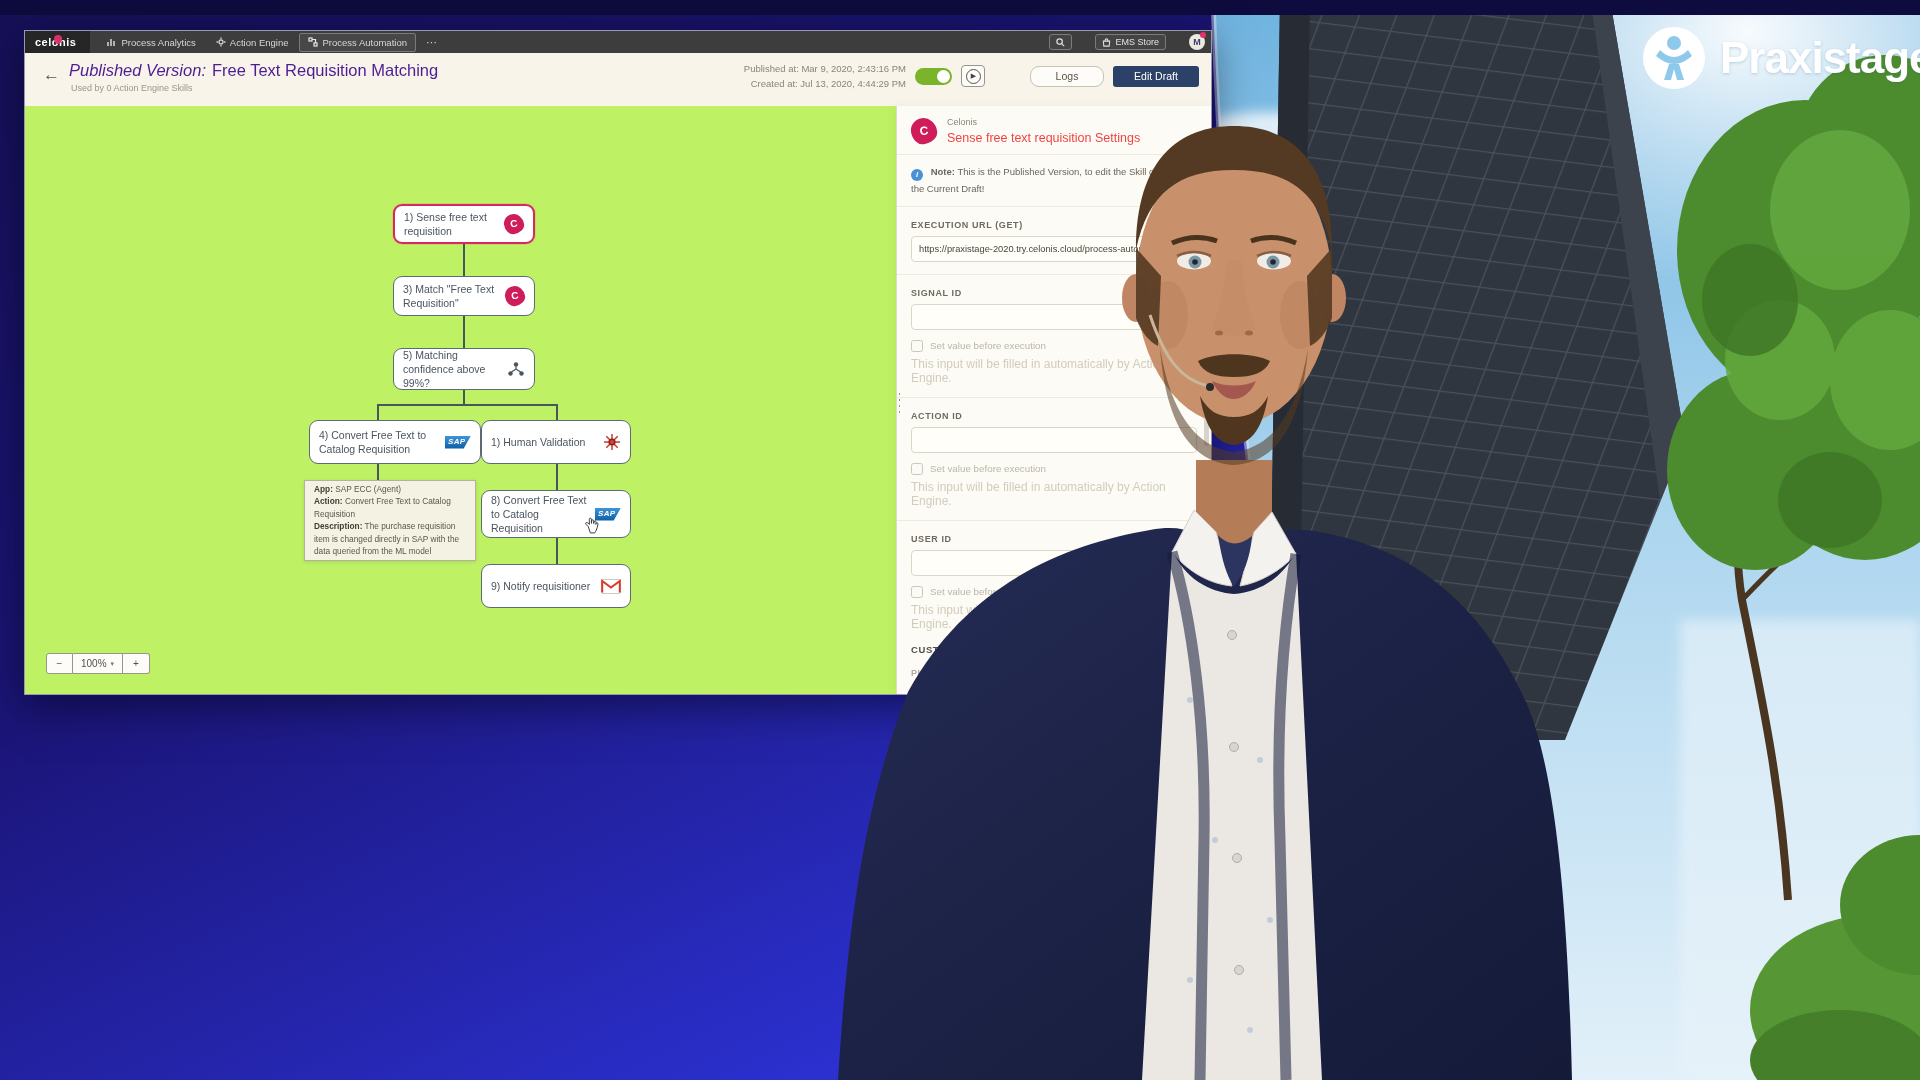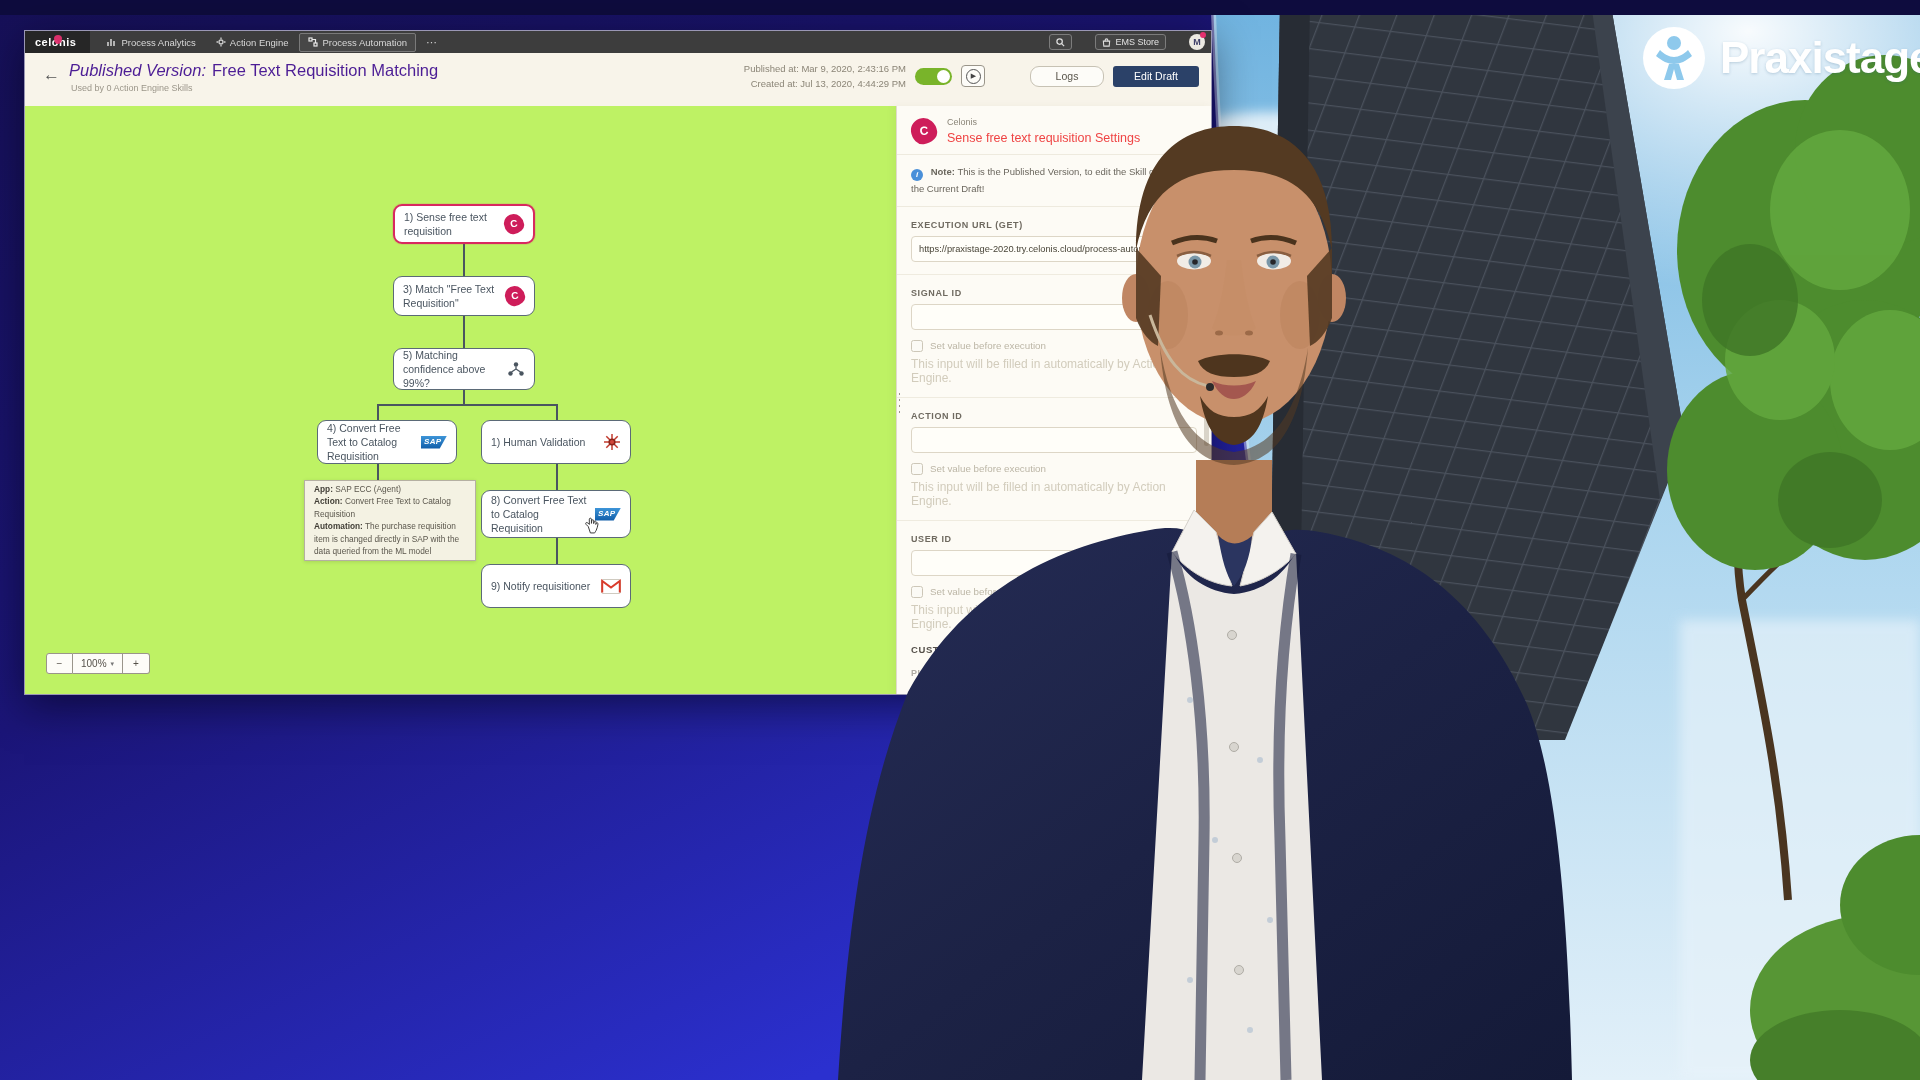--- a/index.html
+++ b/index.html
@@ -292,21 +292,21 @@
       </div>
       <div class="node" style="left:368px;top:242px;width:142px;height:42px">
         <span class="lbl">5) Matching confidence above 99%?</span>
         <svg width="18" height="18" viewBox="0 0 18 18">
           <circle cx="9" cy="4.5" r="2.2" fill="#4a5560"></circle>
             <circle cx="3.5" cy="13.5" r="2.2" fill="#4a5560"></circle>
             <circle cx="14.5" cy="13.5" r="2.2" fill="#4a5560"></circle>
           <path d="M9,6.5 L9,9 M9,9 L4.5,12 M9,9 L13.5,12" stroke="#4a5560" stroke-width="1.3" fill="none"></path>
         </svg>
       </div>
-      <div class="node" style="left:292px;top:314px;width:140px;height:44px">
+      <div class="node" style="left:284px;top:314px;width:172px;height:44px">
         <span class="lbl">4) Convert Free Text to Catalog Requisition</span>
         <span class="sap">
             <span>SAP</span>
           </span>
       </div>
       <div class="node" style="left:456px;top:314px;width:150px;height:44px">
         <span class="lbl">1) Human Validation</span>
         <svg width="18" height="18" viewBox="0 0 18 18">
           <g stroke="#c23b2e" stroke-width="1.5">
               <line x1="9" y1="1" x2="9" y2="17"></line>
@@ -331,21 +331,21 @@
         <span class="lbl">9) Notify requisitioner</span>
         <svg width="20" height="15" viewBox="0 0 20 15">
           <rect x="0.5" y="0.5" width="19" height="14" rx="1.5" fill="#fff" stroke="#cfcac0"></rect>
           <path d="M1.2,13.5 V2 L10,8.6 L18.8,2 V13.5" fill="none" stroke="#d93b2b" stroke-width="2"></path>
         </svg>
       </div>
 
       <div class="tooltip" style="left:279px;top:374px;width:172px">
         <b>App:</b> <span>SAP ECC (Agent)</span><br>
         <b>Action:</b> <span>Convert Free Text to Catalog Requisition</span><br>
-        <b>Automation:</b> <span>The purchase requisition item is changed directly in SAP with the data queried from the ML model</span>
+        <b>Description:</b> <span>The purchase requisition item is changed directly in SAP with the data queried from the ML model</span>
       </div>
 
       <div class="zoom-ctrl">
         <div class="zseg minus">−</div>
         <div class="zseg level">
           <span>100%</span>
           <span class="caret">▾</span>
         </div>
         <div class="zseg plus">+</div>
       </div>

